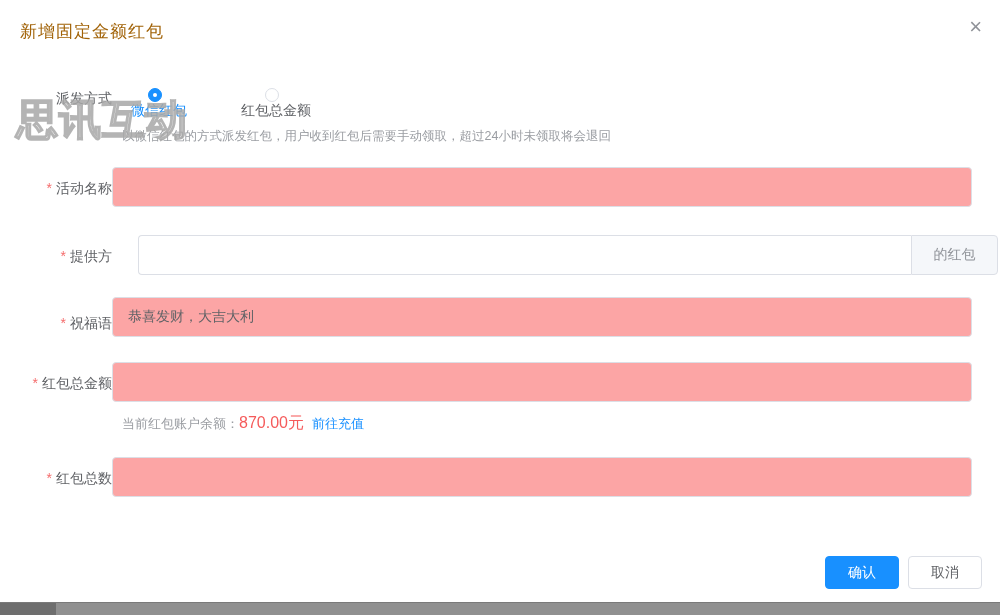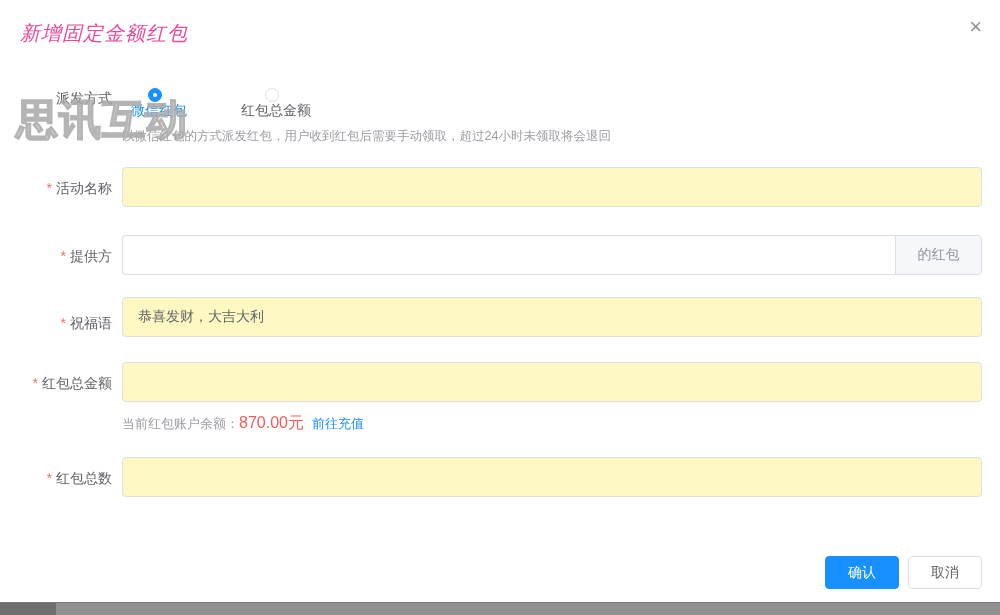--- a/index.html
+++ b/index.html
@@ -11,21 +11,21 @@
   }
   .dialog {
     position: relative;
     width: 1000px;
     height: 615px;
     background: #ffffff;
   }
   
   .dlg-title {
     position: absolute; left: 20px; top: 20px;
-    font-size: 20px; color: #ec4899; letter-spacing: 1px; font-style: italic;
+    font-size: 17px; color: #a16207; letter-spacing: 1px;
   }
   .dlg-close {
     position: absolute; right: 18px; top: 16px;
     font-size: 22px; color: #909399; line-height: 1;
     cursor: pointer; font-weight: 300;
   }
   
   .watermark {
     position: absolute; left: 16px; top: 92px;
     font-size: 42px; font-weight: 700; letter-spacing: 1px;
@@ -62,28 +62,28 @@
     width: 4px; height: 4px; border-radius: 50%; background: #fff;
   }
   .radio-label { margin-left: 9px; font-size: 14px; color: #606266; }
   .radio-label.active { color: #1890ff; }
   .help-text {
     position: absolute; left: 122px; top: 128px;
     font-size: 12.5px; color: #9a9da2; white-space: nowrap;
   }
   
   .text-input {
-    position: absolute; left: 122px; width: 860px; height: 40px;
+    position: absolute; left: 112px; width: 860px; height: 40px;
     border: 1px solid #dcdfe6; border-radius: 4px;
     font-size: 14px; color: #606266; padding: 0 15px;
-    outline: none; background: #fef9c3;
+    outline: none; background: #fca5a5;
     font-family: "Liberation Sans", "DejaVu Sans", sans-serif;
   }
   .input-group {
-    position: absolute; left: 122px; width: 860px; height: 40px;
+    position: absolute; left: 138px; width: 860px; height: 40px;
     display: flex;
   }
   .input-group .grp-input {
     flex: 1; height: 40px;
     border: 1px solid #dcdfe6; border-right: none;
     border-radius: 4px 0 0 4px;
     font-size: 14px; color: #606266; padding: 0 15px;
     outline: none; background: #fff;
     font-family: "Liberation Sans", "DejaVu Sans", sans-serif;
   }

